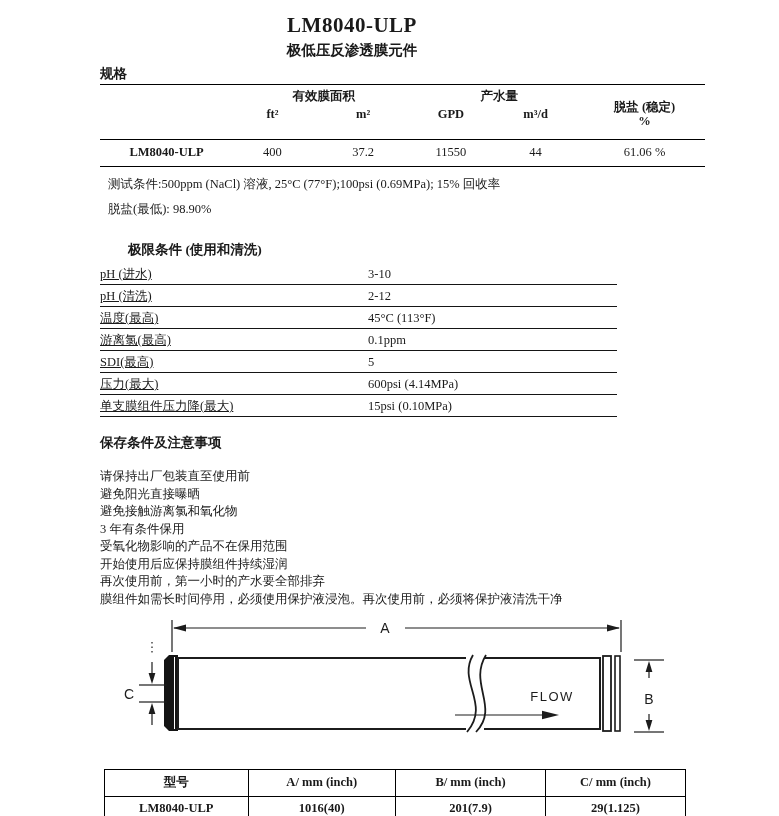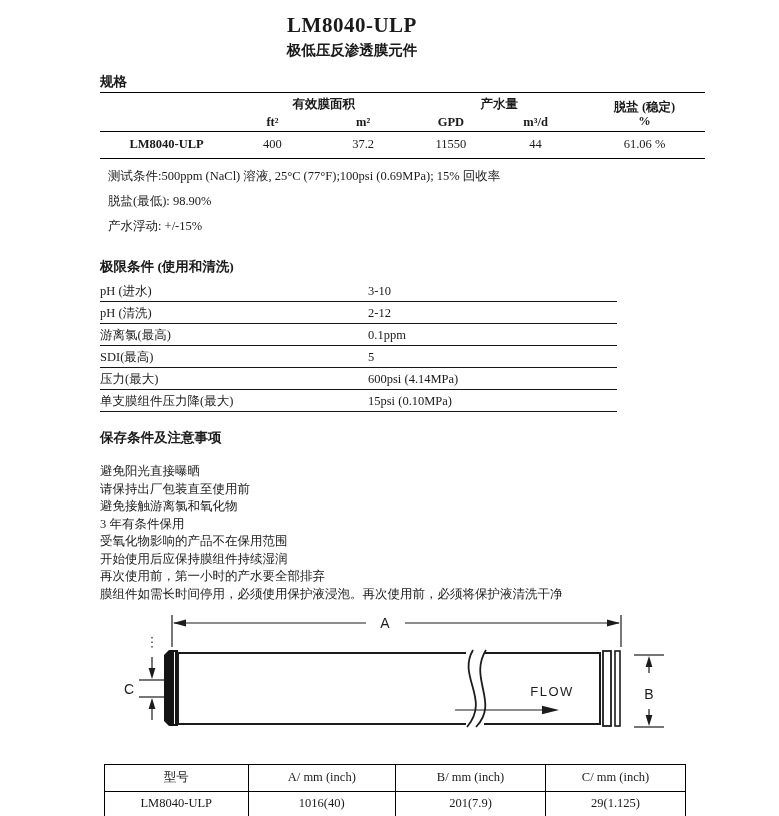--- a/index.html
+++ b/index.html
@@ -29,56 +29,56 @@
     font-size: 14.5px;
     font-weight: bold;
   }
   
   .content { margin-left: 100px; }
   .sec-heading {
     font-size: 13.5px;
     font-weight: bold;
   }
   
-  .specs-heading { margin-top: 13px; margin-bottom: 1px; }
+  .specs-heading { margin-top: 5px; margin-bottom: 1px; }
   table { border-collapse: collapse; }
   .spec-table {
     width: 605px;
     border-top: 1.3px solid #000;
     table-layout: fixed;
   }
   .spec-table th, .spec-table td {
     text-align: center;
     padding: 0;
     font-size: 12.5px;
   }
   .spec-table thead th { font-weight: bold; }
   .spec-table .group-row th { padding-top: 4px; line-height: 15px; }
-  .spec-table .unit-row th { padding: 3px 0 1px 0; text-align: center; }
+  .spec-table .unit-row th { padding: 3px 0 17px 0; text-align: center; }
   .spec-table thead { border-bottom: 1.6px solid #000; }
   .spec-table tbody td {
     padding: 5px 0 6px 0;
     border-bottom: 1.6px solid #000;
   }
   .spec-table .model-cell { font-weight: bold; }
   .rejection-head div { line-height: 14px; }
   
   .spec-note { margin: 8px; padding: 0; line-height: 16px; }
   .spec-note + .spec-note { margin-top: 9px; }
   .spec-notes { margin-top: 9px; }
   
-  .limits-heading { margin-top: 24px; margin-bottom: 4px; }
+  .limits-heading { margin-top: 24px; margin-bottom: 4px; margin-left: 28px; }
   .limits-table { width: 517px; }
   .limit-row {
     display: flex;
     border-bottom: 1.3px solid #151515;
     padding: 3px 0 2px 0;
     line-height: 16px;
   }
-  .limit-label { width: 268px; flex: 0 0 268px; }
+  .limit-label { width: 268px; flex: 0 0 268px; text-decoration: underline; }
   .limit-value { flex: 1; }
   
   .storage-heading { margin-top: 17px; margin-bottom: 16px; }
   .storage-item { line-height: 17.5px; }
   
   .diagram-wrap { margin-top: 6px; margin-left: 15px; }
   .diagram-svg { display: block; }
   .dl { stroke: #1c1c1c; stroke-width: 1.2; }
   .dl-thick { stroke: #1c1c1c; stroke-width: 2; fill: #ffffff; }
   .arrowhead { fill: #1c1c1c; stroke: none; }
@@ -96,21 +96,21 @@
   
   .dims-table {
     margin-top: 5px;
     margin-left: 4px;
     width: 582px;
     table-layout: fixed;
   }
   .dims-table th, .dims-table td {
     border: 1.4px solid #000;
     text-align: center;
-    font-weight: normal;
+    font-weight: bold;
     font-size: 12.5px;
     padding: 4px 0 5px 0;
   }
 </style>
 </head>
 <body>
 
 <div class="page">
 
   <div class="doc-header">
@@ -157,57 +157,60 @@
           <td>11550</td>
           <td>44</td>
           <td>61.06 %</td>
         </tr>
       </tbody>
     </table>
 
     <div class="spec-notes">
       <p class="spec-note">测试条件:500ppm (NaCl)  溶液, 25°C (77°F);100psi (0.69MPa); 15%  回收率</p>
       <p class="spec-note">脱盐(最低): 98.90%</p>
-      <p class="spec-note">产水浮动: +/-15%</p>
     </div>
 
     <div class="sec-heading limits-heading">极限条件 (使用和清洗)</div>
 
     <div class="limits-table">
       <div class="limit-row">
         <span class="limit-label">pH (进水)</span>
         <span class="limit-value">3-10</span>
       </div>
       <div class="limit-row">
         <span class="limit-label">pH (清洗)</span>
         <span class="limit-value">2-12</span>
       </div>
       <div class="limit-row">
+        <span class="limit-label">温度(最高)</span>
+        <span class="limit-value">45°C (113°F)</span>
+      </div>
+      <div class="limit-row">
         <span class="limit-label">游离氯(最高)</span>
         <span class="limit-value">0.1ppm</span>
       </div>
       <div class="limit-row">
         <span class="limit-label">SDI(最高)</span>
         <span class="limit-value">5</span>
       </div>
       <div class="limit-row">
         <span class="limit-label">压力(最大)</span>
         <span class="limit-value">600psi (4.14MPa)</span>
       </div>
       <div class="limit-row">
         <span class="limit-label">单支膜组件压力降(最大)</span>
         <span class="limit-value">15psi (0.10MPa)</span>
       </div>
     </div>
 
     <div class="sec-heading storage-heading">保存条件及注意事项</div>
 
     <div class="storage-list">
+      <div class="storage-item">请保持出厂包装直至使用前</div>
       <div class="storage-item">避免阳光直接曝晒</div>
-      <div class="storage-item">请保持出厂包装直至使用前</div>
       <div class="storage-item">避免接触游离氯和氧化物</div>
       <div class="storage-item">3 年有条件保用</div>
       <div class="storage-item">受氧化物影响的产品不在保用范围</div>
       <div class="storage-item">开始使用后应保持膜组件持续湿润</div>
       <div class="storage-item">再次使用前，第一小时的产水要全部排弃</div>
       <div class="storage-item">膜组件如需长时间停用，必须使用保护液浸泡。再次使用前，必须将保护液清洗干净</div>
     </div>
 
     <div class="diagram-wrap">
       <svg class="diagram-svg" width="580" height="150" viewBox="0 0 580 150">

